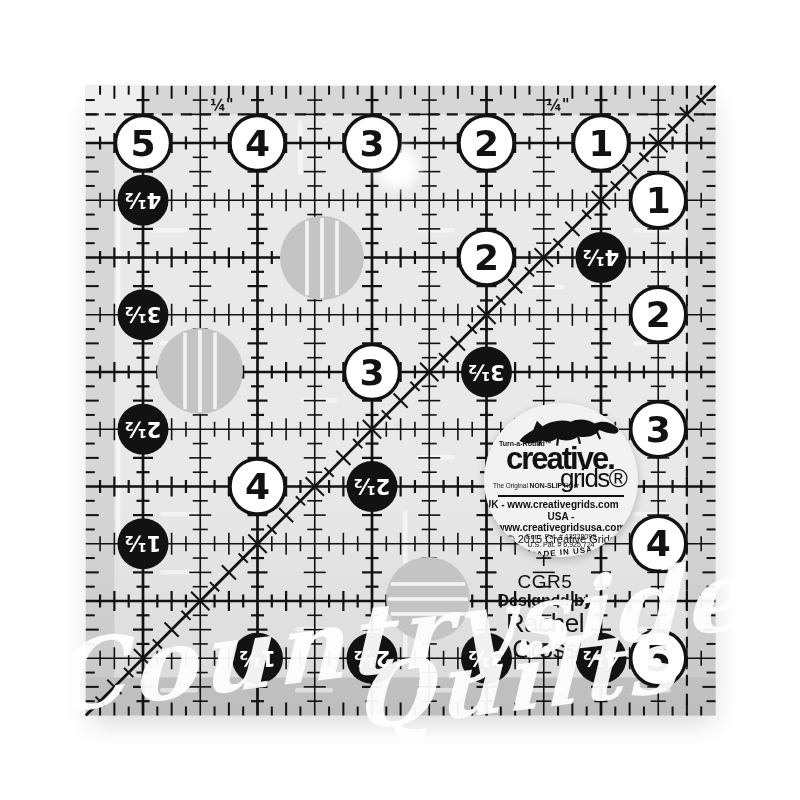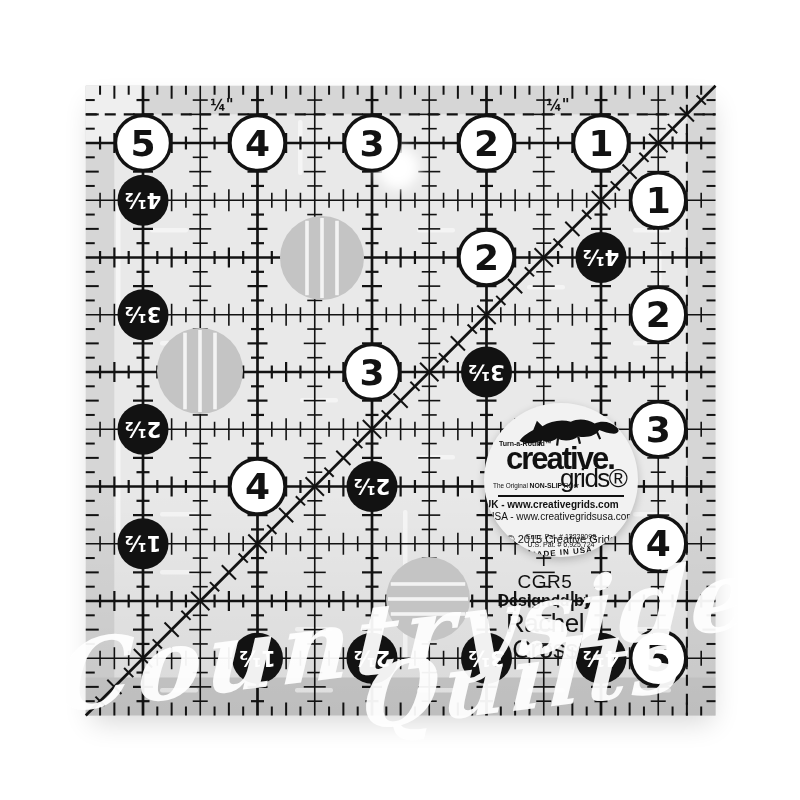--- a/index.html
+++ b/index.html
@@ -13,21 +13,21 @@
   .logo{position:absolute;left:484px;top:403px;width:154px;height:154px;border-radius:50%;
         background:#f2f2f2;box-shadow:0 3px 9px rgba(0,0,0,.22);z-index:3;color:#111;overflow:hidden;}
   .fox{position:absolute;top:10px;left:30px;width:110px;height:34px;}
   .tar{position:absolute;top:37px;left:15px;font-size:7px;font-weight:700;letter-spacing:0;}
   .brand1{position:absolute;top:41px;left:22px;font-size:31px;font-weight:700;letter-spacing:-2px;line-height:30px;}
   .brand2{position:absolute;top:60px;left:76px;font-size:26px;font-weight:400;letter-spacing:-1.5px;}
   .tagline{position:absolute;top:79px;left:9px;font-size:6.4px;white-space:nowrap;}
   .tagline b{font-size:6.8px;}
   .rule{position:absolute;top:92px;left:14px;right:14px;border-top:2px solid #111;}
   .uk{position:absolute;top:96px;width:100%;font-size:10px;font-weight:700;}
-  .usa{position:absolute;top:108px;width:100%;text-align:center;font-size:10px;font-weight:400;}
+  .usa{position:absolute;top:108px;width:100%;text-align:center;font-size:10px;font-weight:700;}
   .cp{position:absolute;top:130px;width:100%;text-align:center;font-size:11px;}
   .pat1{position:absolute;top:130px;width:100%;text-align:center;font-size:7px;}
   .pat2{position:absolute;top:138px;width:100%;text-align:center;font-size:7px;}
   .made{position:absolute;top:145px;width:100%;text-align:center;font-size:8px;font-weight:700;
         transform:rotate(-5deg);letter-spacing:1px;}
 
   
   .cgr{position:absolute;left:470px;top:572px;width:150px;text-align:center;color:#111;z-index:2;}
   .cgr .m{font-size:19px;letter-spacing:.5px;line-height:20px;}
   .cgr .d{font-size:16px;font-weight:600;line-height:18px;}

